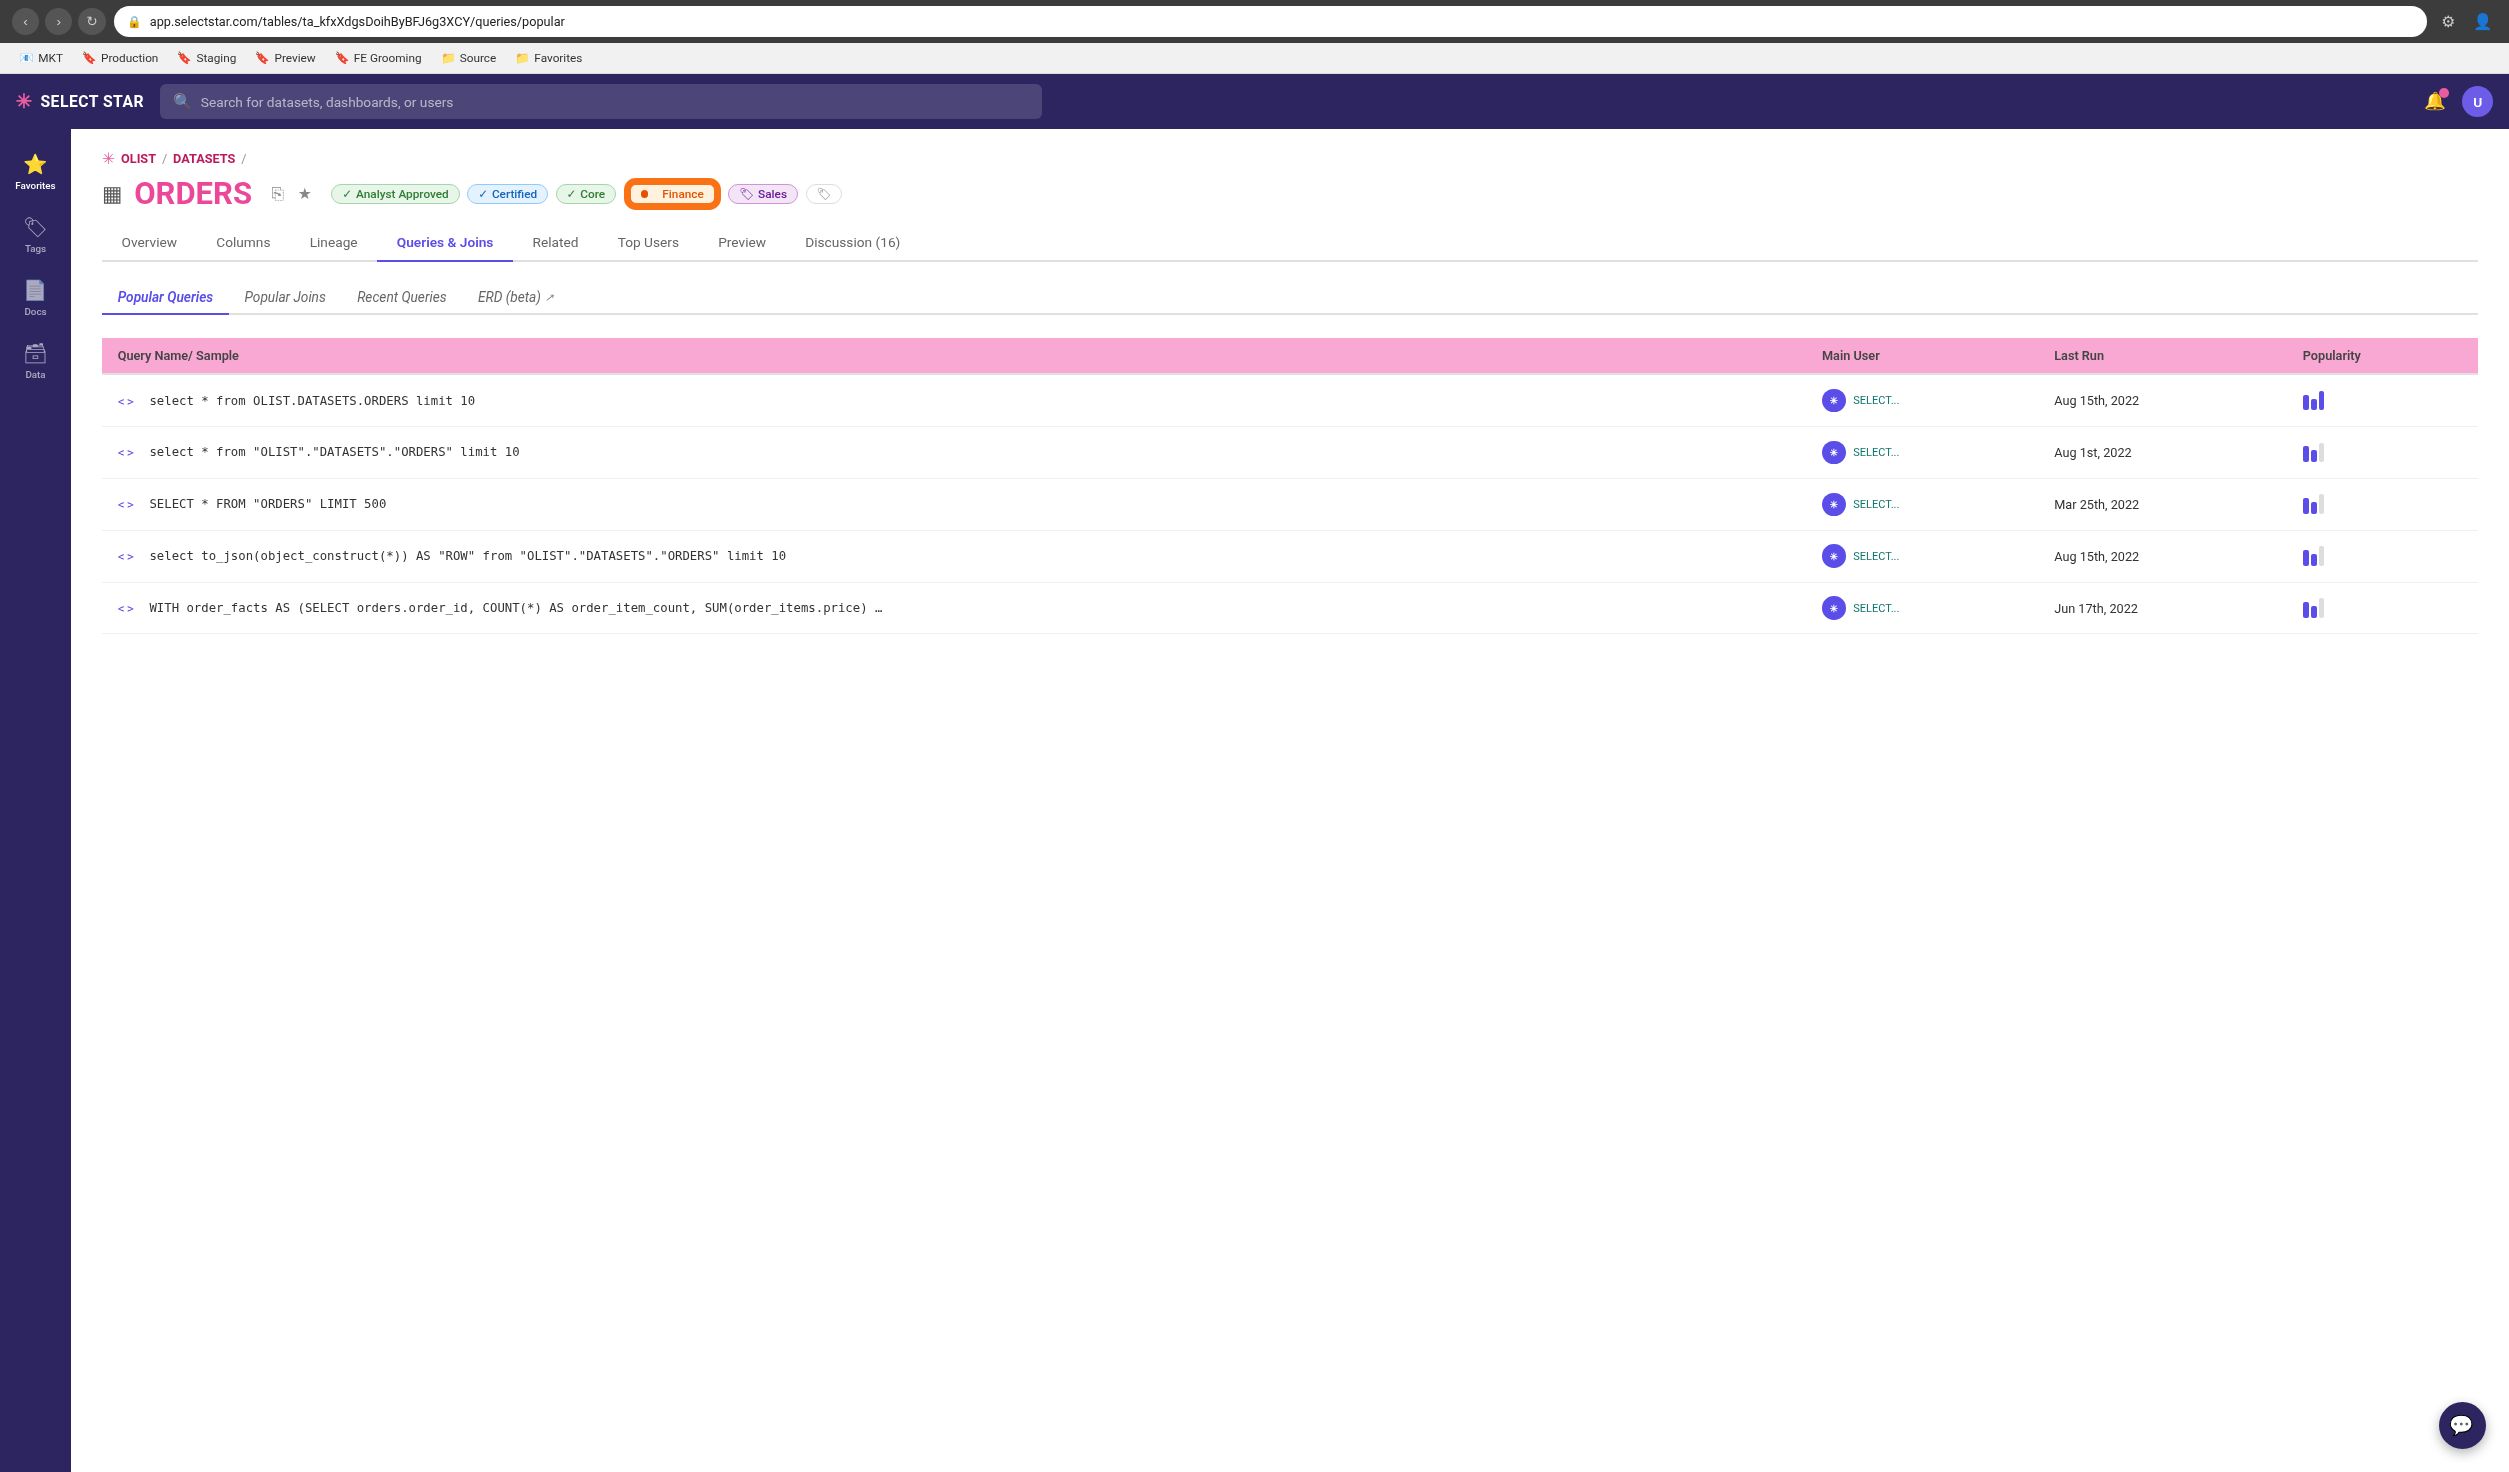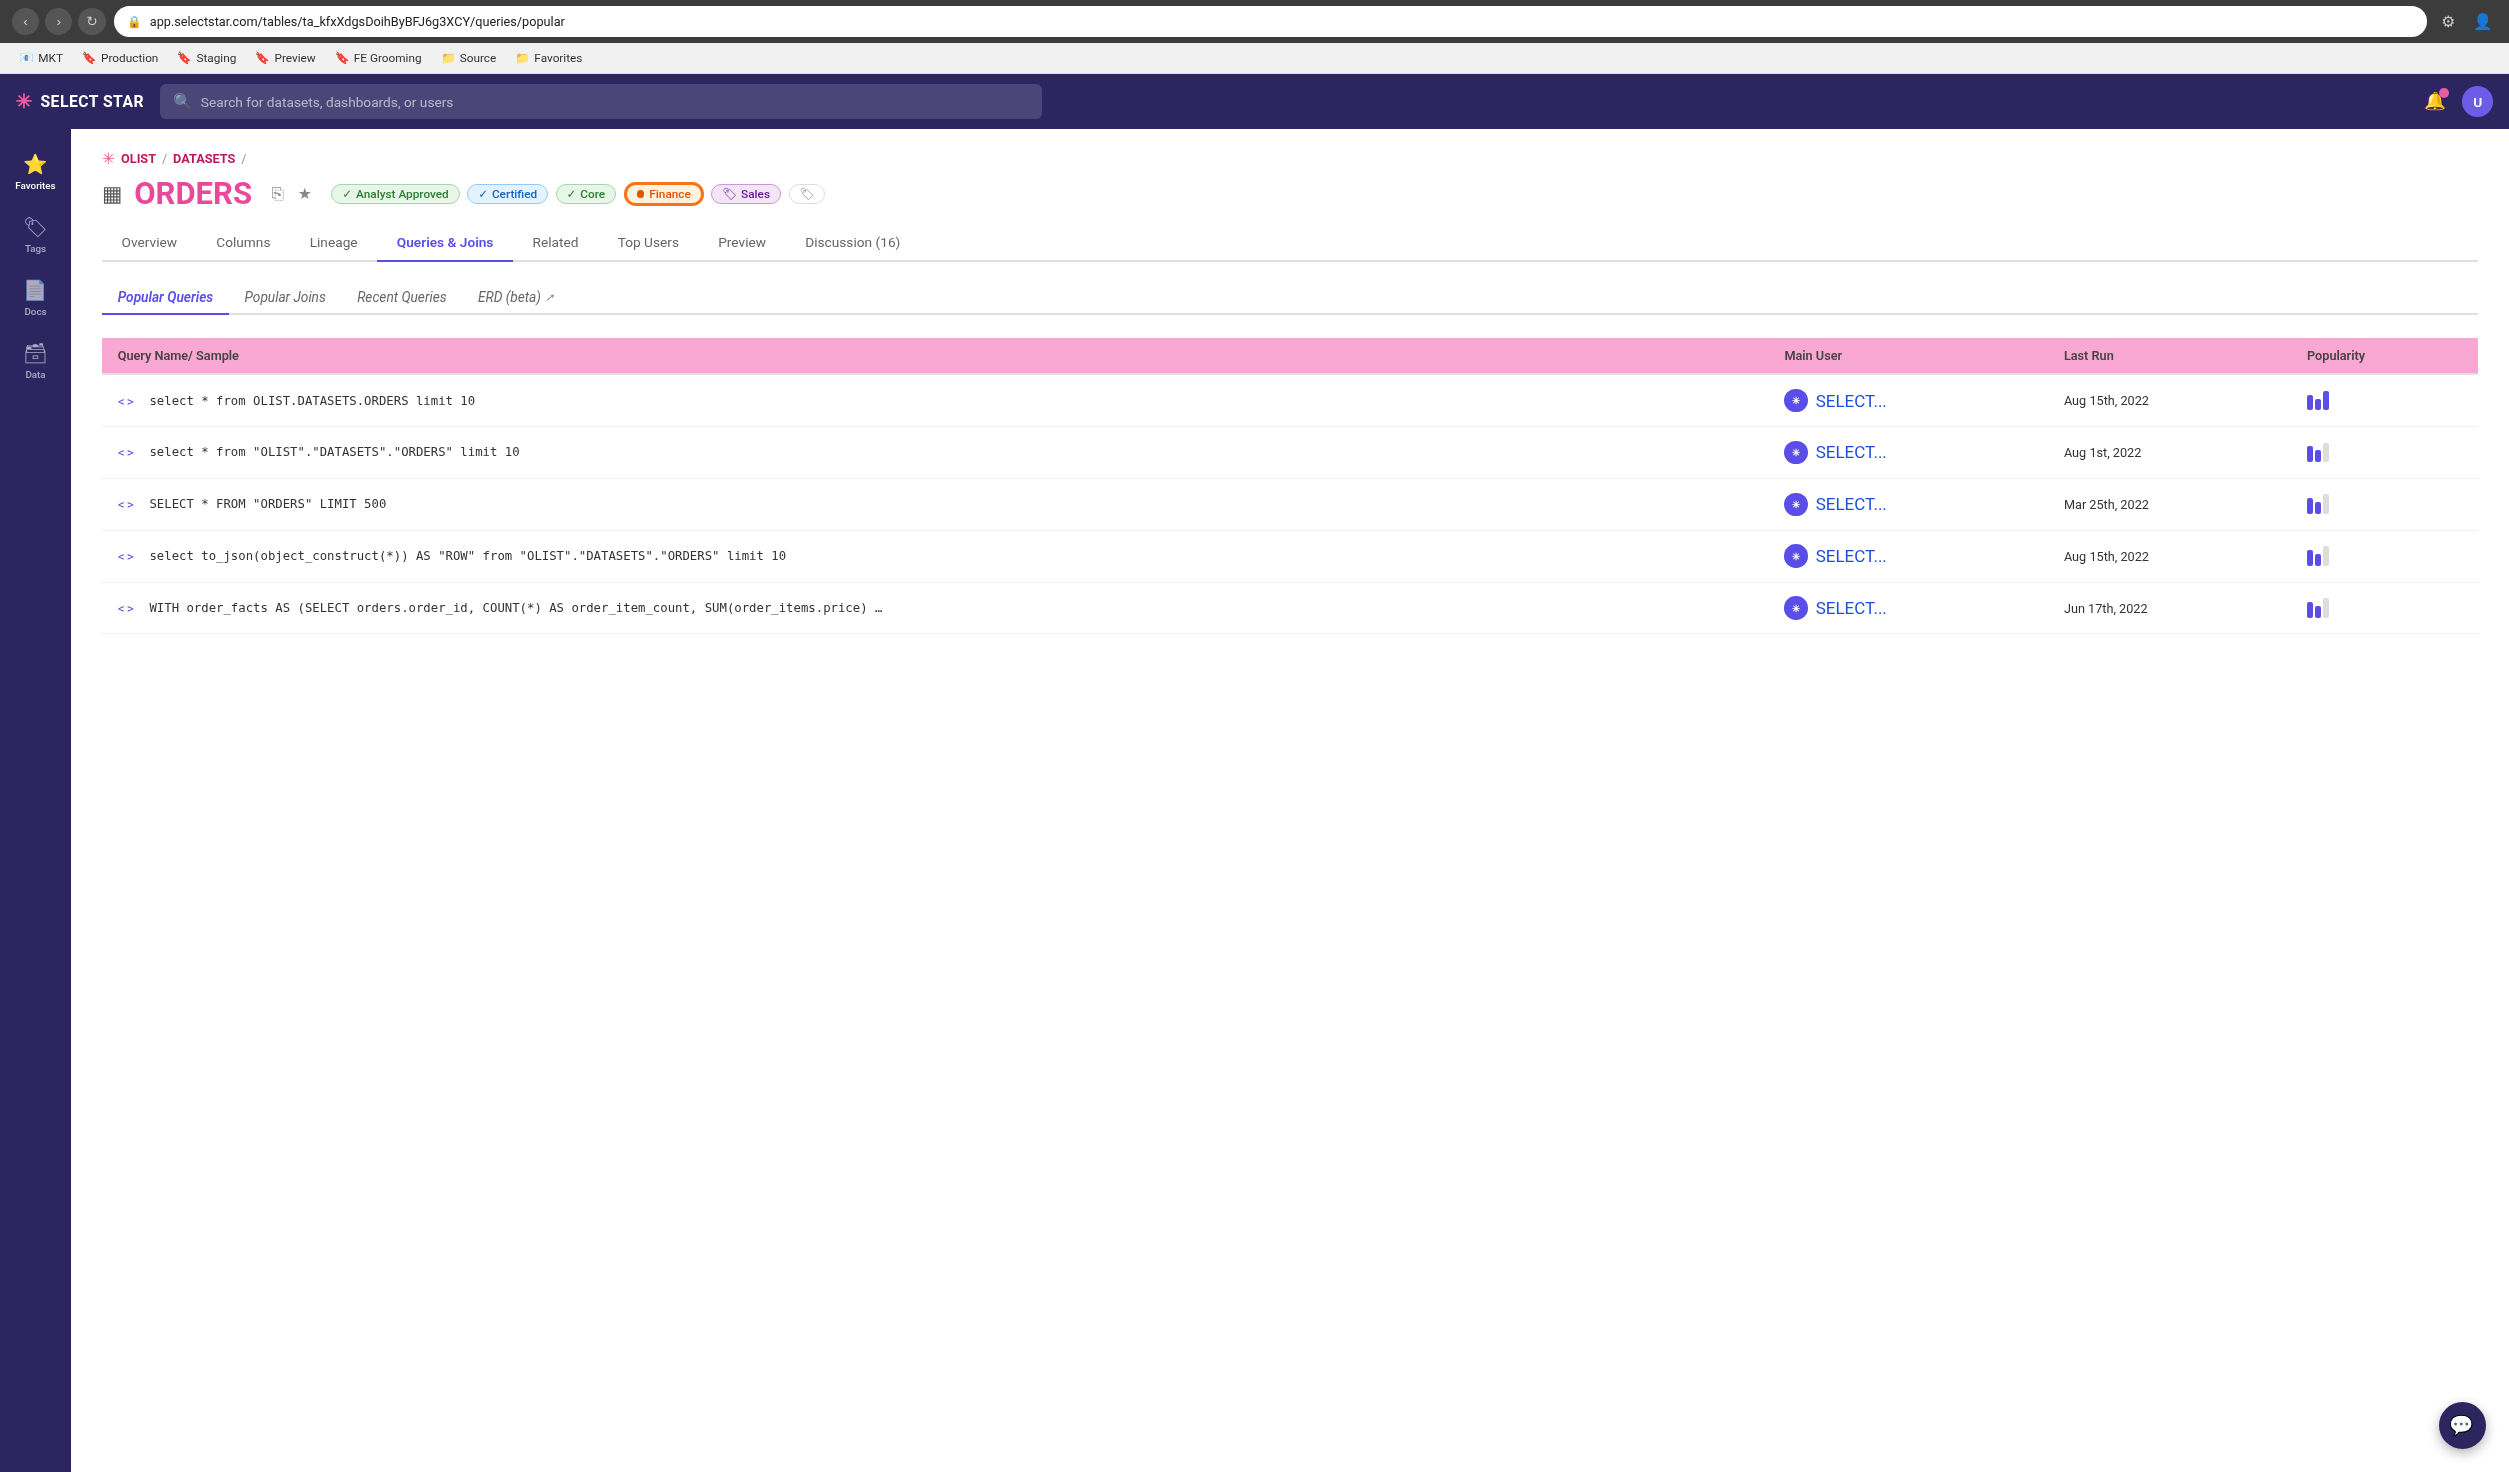--- a/index.html
+++ b/index.html
@@ -263,21 +263,21 @@
       gap: 3.9px;
       padding: 2px 9.8px;
       border-radius: 11.8px;
       font-size: 11.8px;
       font-weight: 500;
       cursor: pointer;
     }
     .badge-analyst { background: #e8f5e9; color: #2e7d32; border: 1px solid #a5d6a7; }
     .badge-certified { background: #e3f2fd; color: #1565c0; border: 1px solid #90caf9; }
     .badge-core { background: #e8f5e9; color: #2e7d32; border: 1px solid #a5d6a7; }
-    .badge-finance { background: #fff3e0; color: #e65100; border: 3px solid #f97316; display: flex; align-items: center; gap: 5px; }
+    .badge-finance { background: #fff3e0; color: #e65100; border: 7px solid #f97316; display: flex; align-items: center; gap: 14px; }
     .badge-sales { background: #f3e5f5; color: #6a1b9a; border: 1px solid #ce93d8; display: flex; align-items: center; gap: 3.9px; }
     .badge-tag { background: transparent; color: #888; border: 1px solid #ddd; }
 
     
     .nav-tabs {
       display: flex;
       gap: 0;
       border-bottom: 2px solid #e0e0e0;
       margin-bottom: 19.6px;
     }
@@ -380,21 +380,21 @@
       height: 23.5px;
       background: #5b4de8;
       border-radius: 50%;
       display: flex;
       align-items: center;
       justify-content: center;
       color: white;
       font-size: 9.8px;
       font-weight: 700;
     }
-    .user-name { color: #1d4ed8; font-size: 17px; }
+    .user-name { color: #0f766e; font-size: 11px; }
 
     .date-cell { color: #555; font-size: 12.7px; white-space: nowrap; }
 
     
     .popularity-bars {
       display: flex;
       gap: 2px;
       align-items: flex-end;
       height: 19.6px;
     }

